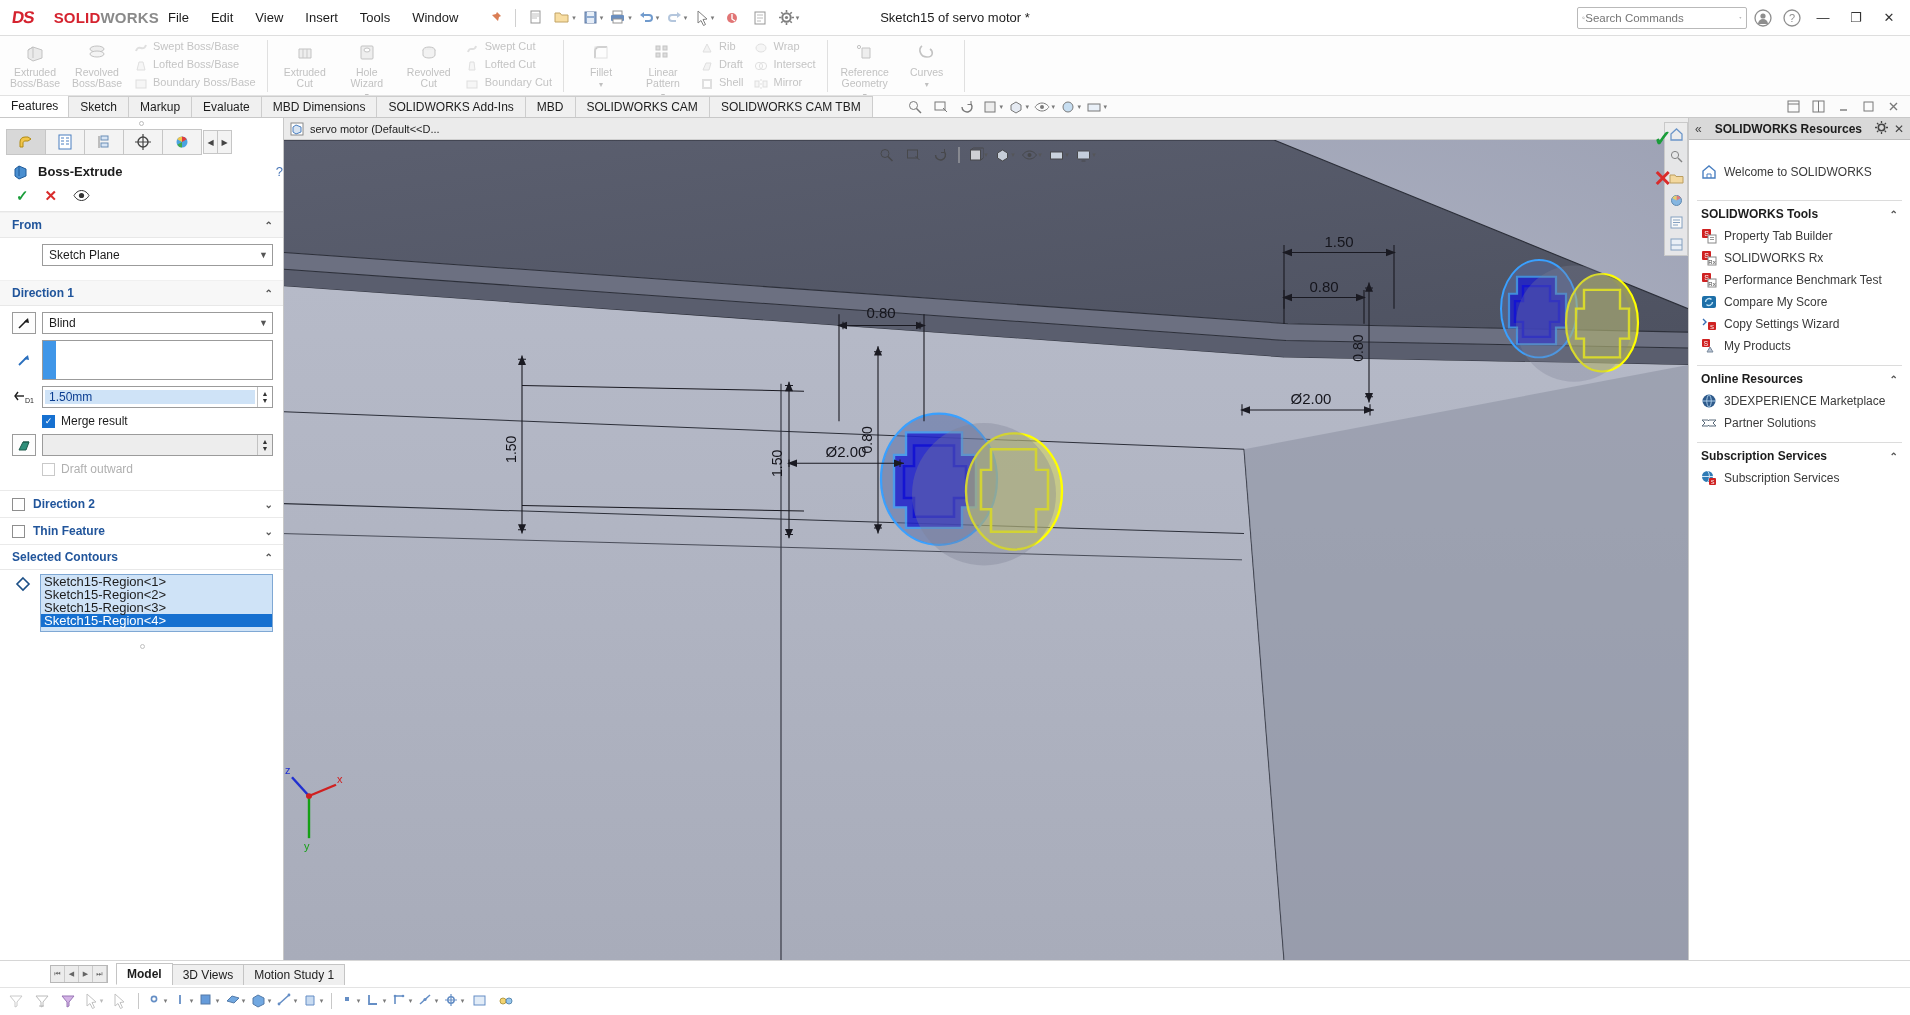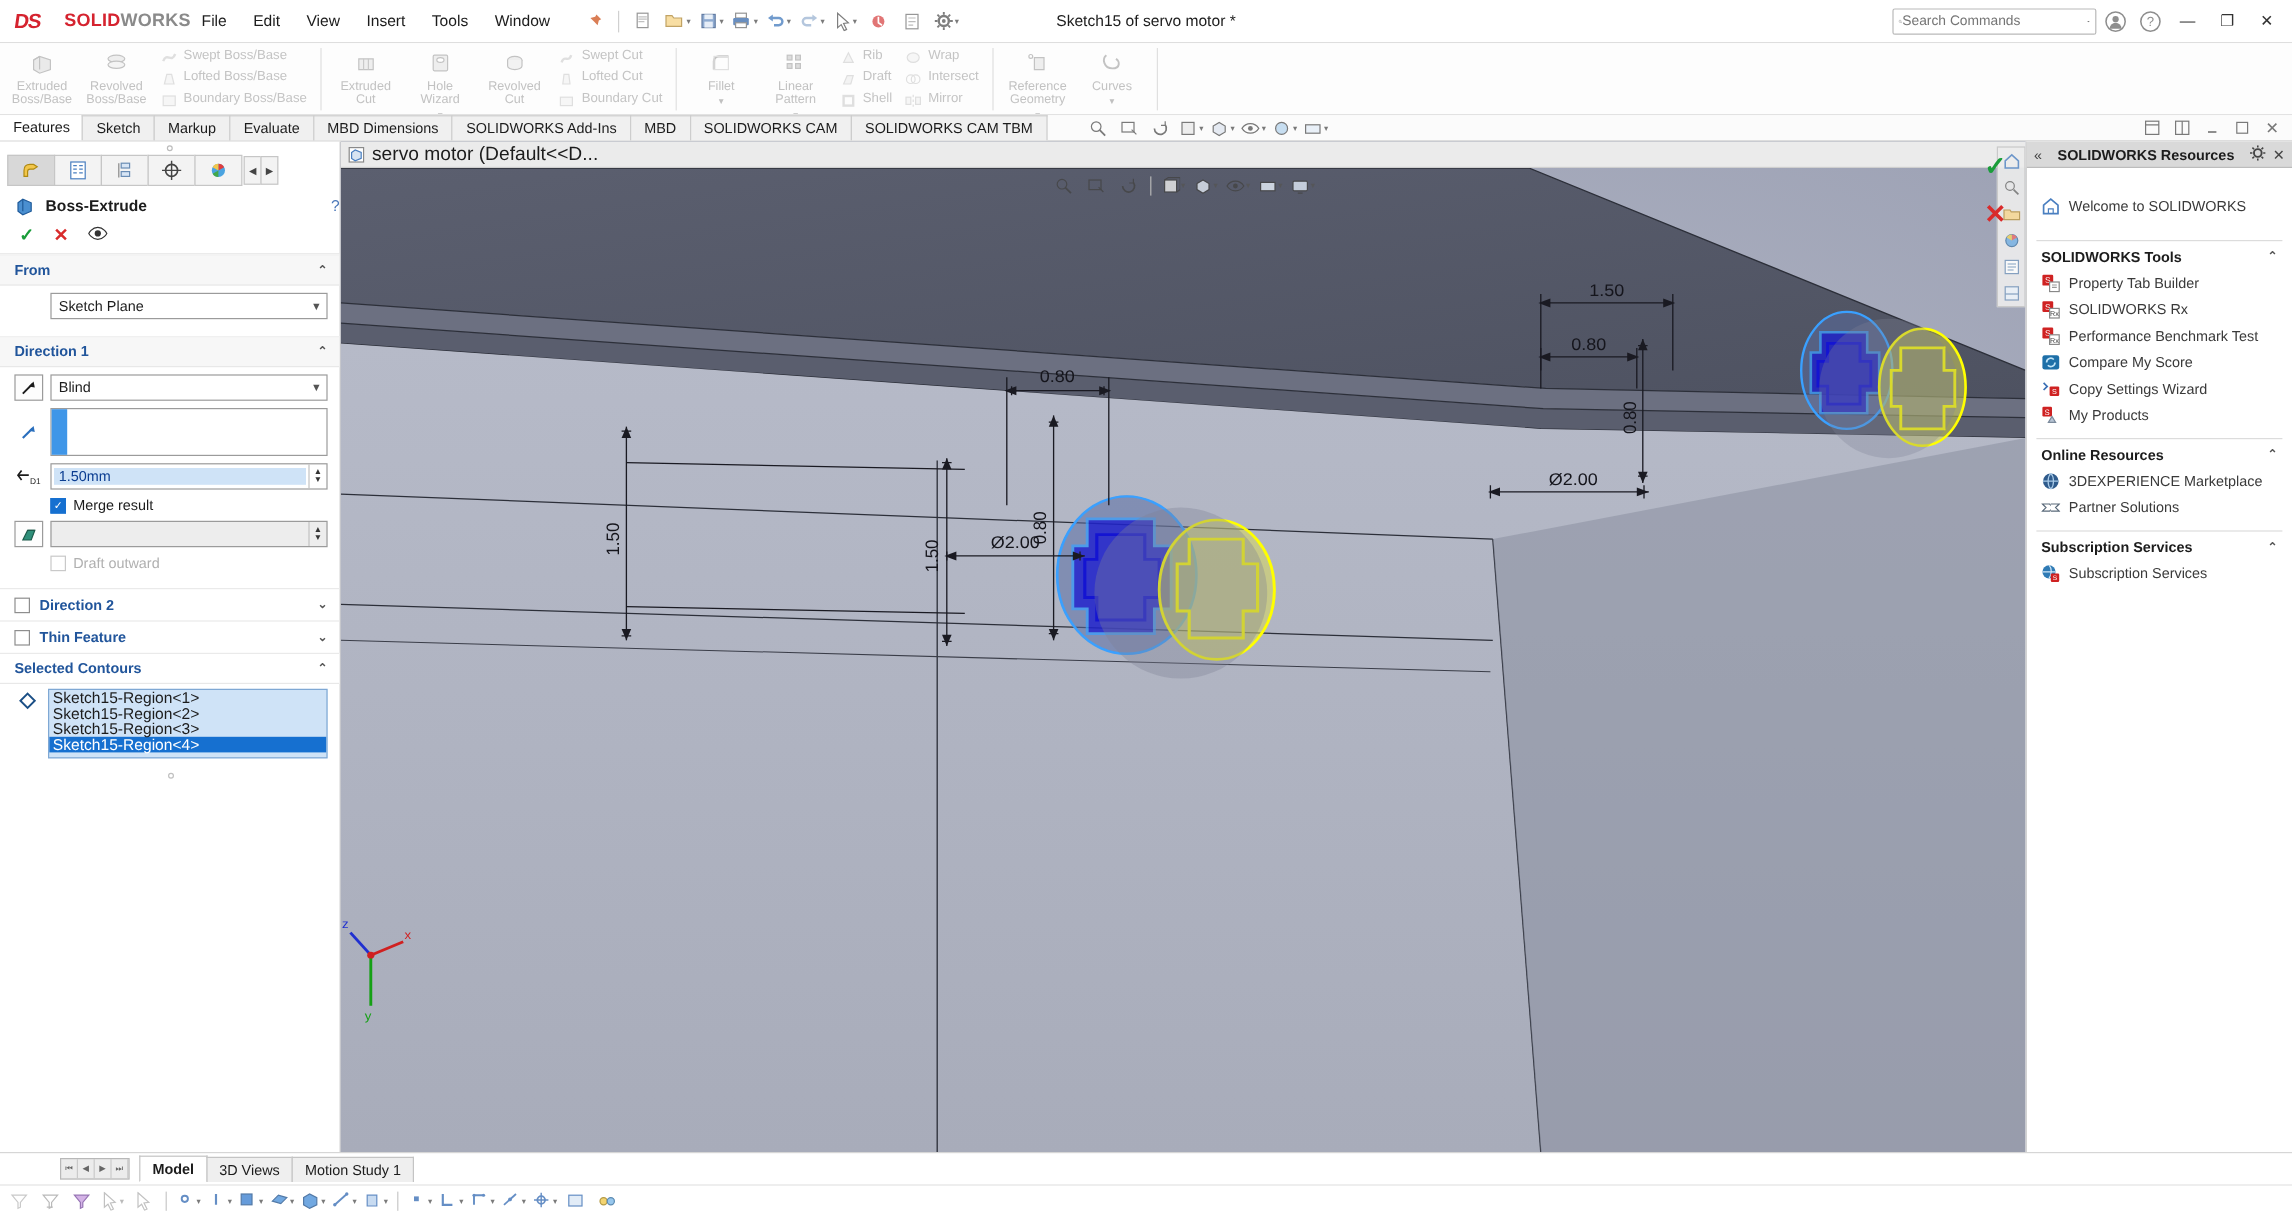--- a/index.html
+++ b/index.html
@@ -175,21 +175,21 @@
   
   .viewport {
     position: absolute; top: 118px; left: 284px; right: 222px; bottom: 55px;
     background: #9a9fb2; overflow: hidden;
   }
   .vp-topbar {
     position: absolute; top: 0; left: 0; right: 0; height: 22px;
     background: #ebebeb; border-bottom: 1px solid #cfcfcf;
     display: flex; align-items: center; padding: 0 6px; gap: 6px; z-index: 6;
   }
-  .vp-topbar .fname { font-size: 16px; color: #1c1c1c; }
+  .vp-topbar .fname { font-size: 11px; color: #1c1c1c; }
   .vp-canvas { position: absolute; top: 22px; left: 0; right: 0; bottom: 0; }
   .vp-canvas svg { display:block; width:100%; height:100%; }
   .vp-toolbar2 {
     position: absolute; top: 26px; left: 50%; transform: translateX(-50%);
     display: flex; align-items: center; gap: 3px; z-index: 5;
   }
   .vp-toolbar2 .tbi { width:24px; height:22px; opacity:.82;}
   .vt-sep { width:1px;height:16px;background:#b6b6b6; margin:0 3px;}
   .vp-confirm {
     position: absolute; top: 8px; right: 16px; z-index: 7;

